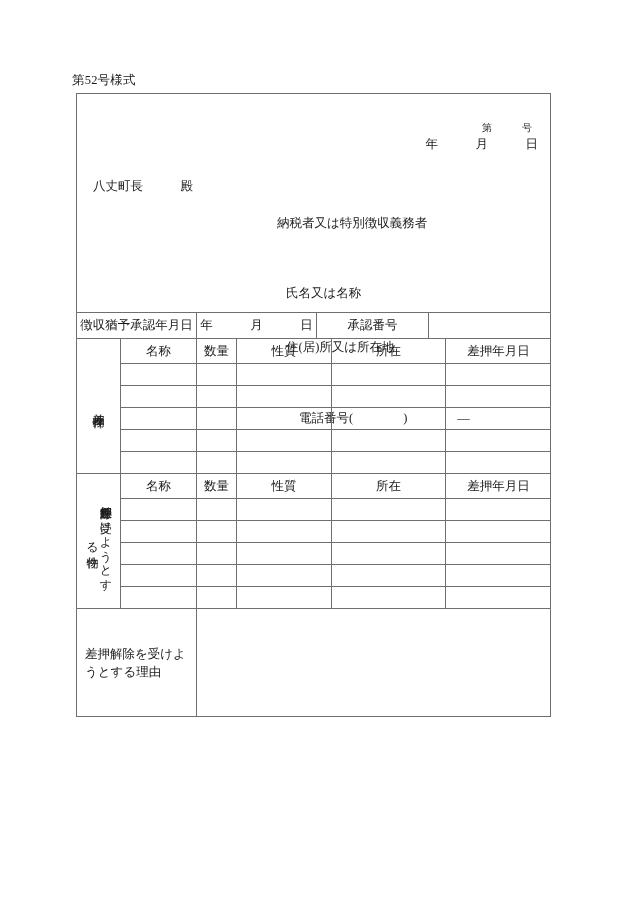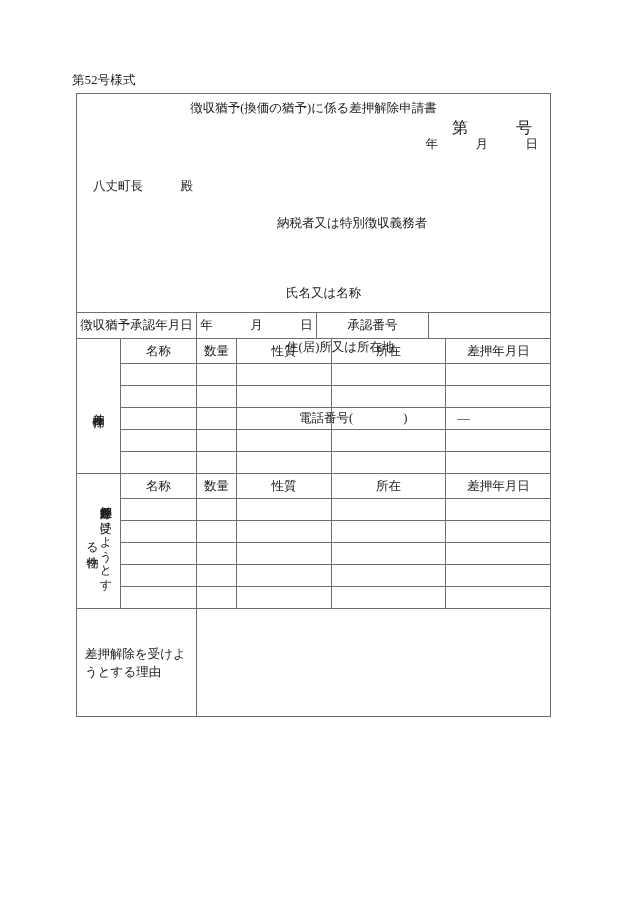--- a/index.html
+++ b/index.html
@@ -56,21 +56,21 @@
     top: 6px;
     text-align: center;
     font-size: 12.5px;
     line-height: 16px;
     white-space: nowrap;
   }
   .doc-no {
     position: absolute;
     right: 18px;
     top: 25px;
-    font-size: 16px;
+    font-size: 10px;
     line-height: 17px;
     white-space: pre;
   }
   .doc-date {
     position: absolute;
     right: 12px;
     top: 42px;
     font-size: 12.5px;
     line-height: 17px;
     white-space: pre;
@@ -214,21 +214,20 @@
 </head>
 <body>
 
 <div class="page">
 
   <div class="form-number">第52号様式</div>
 
   <div class="frame">
 
     <div class="head">
-      <div class="title">徴収猶予(換価の猶予)に係る差押解除申請書</div>
       <div class="doc-no">第　　　号</div>
       <div class="doc-date">年　　　月　　　日</div>
       <div class="addressee">八丈町長　　　殿</div>
 
       <div class="applicant">
         <span class="ln">納税者又は特別徴収義務者</span>
         <span class="ln ln-name">氏名又は名称</span>
         <span class="ln ln-addr">住(居)所又は所在地</span>
         <span class="ln ln-tel">電話番号(　　　　)　　　　―</span>
       </div>

